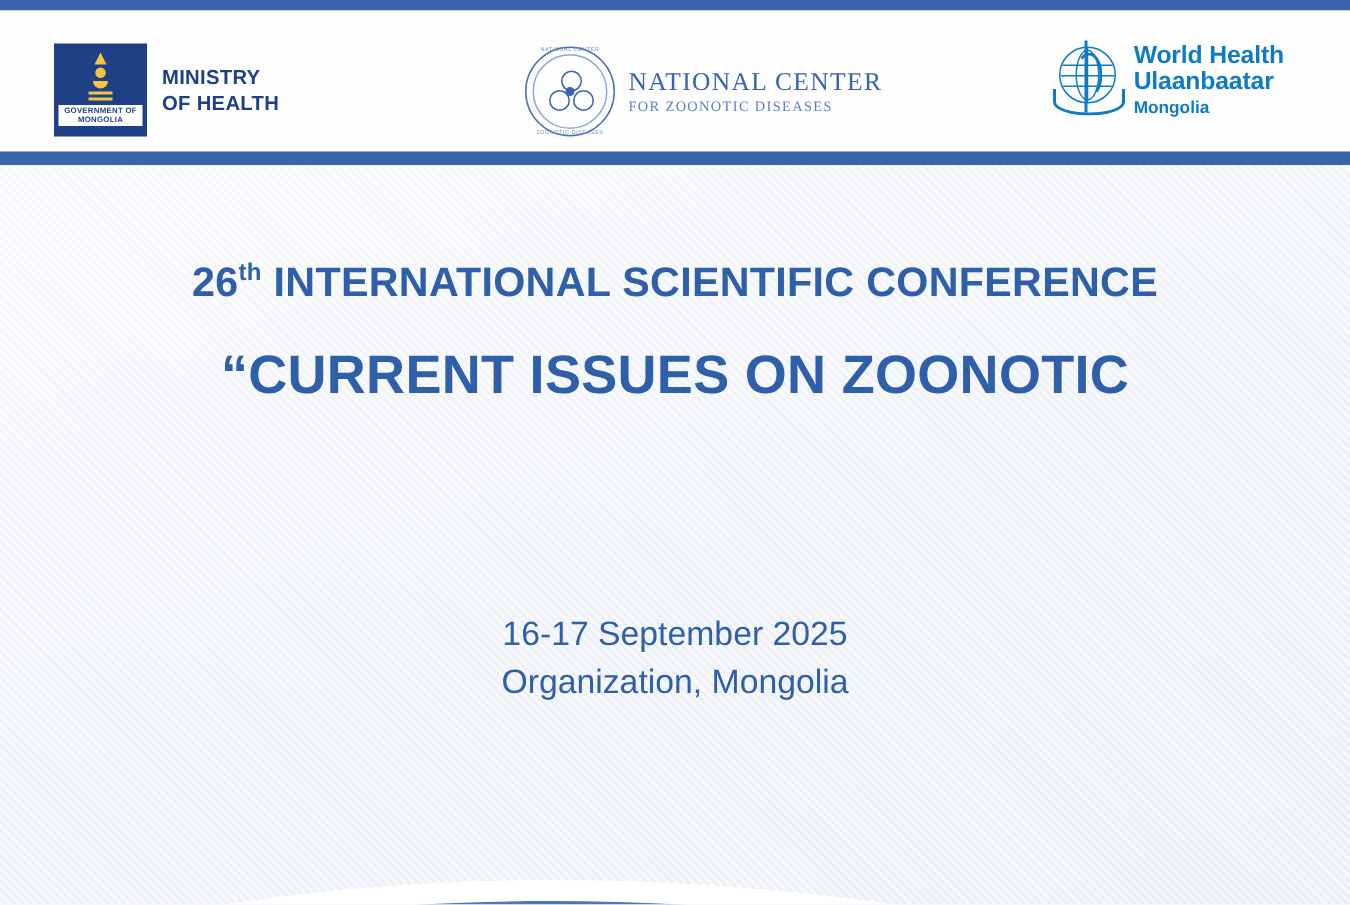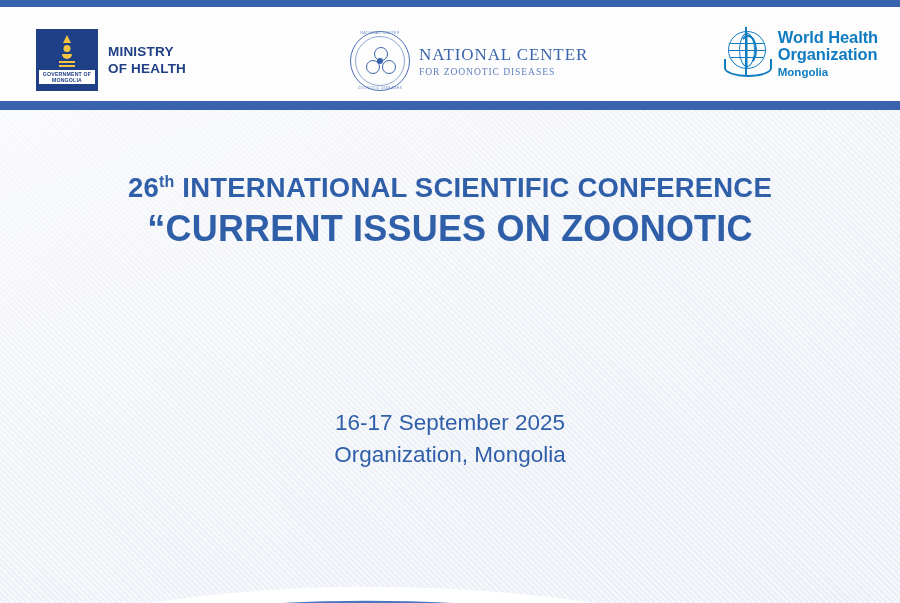--- a/index.html
+++ b/index.html
@@ -194,21 +194,21 @@
   .ncz-sub {
     font-family: "Liberation Serif", serif;
     font-size: 9.6px;
     letter-spacing: 0.9px;
     color: #5f80c0;
     margin-top: 2px;
   }
 
   
   .logo-who {
-    right: 22px;
+    right: 44px;
     top: 20px;
   }
   .who-emblem {
     width: 52px;
     height: 52px;
     position: relative;
   }
   .who-globe {
     position: absolute;
     left: 8px; top: 4px;
@@ -307,20 +307,21 @@
     font-size: 27.5px;
     font-weight: bold;
     letter-spacing: 0.2px;
     white-space: nowrap;
   }
   .line1 sup {
     font-size: 16px;
     vertical-align: super;
   }
   .line2 {
+    margin-top: 21px;
     color: #2f5fa8;
     font-size: 36px;
     font-weight: bold;
     line-height: 49px;
     letter-spacing: 0.2px;
   }
 
   .date-block {
     position: absolute;
     top: 297px;
@@ -403,21 +404,21 @@
           <span class="par par1"></span>
           <span class="par par2"></span>
           <span class="par par3"></span>
         </div>
         <span class="who-rod"></span>
         <span class="who-snake"></span>
         <span class="who-leaves"></span>
       </div>
       <div class="who-text">
         <div class="who-line">World Health</div>
-        <div class="who-line">Organization</div>
+        <div class="who-line">Ulaanbaatar</div>
         <div class="who-country">Mongolia</div>
       </div>
     </div>
 
   </div>
 
   <div class="header-rule-bottom"></div>
 
   <div class="body-area">
 

